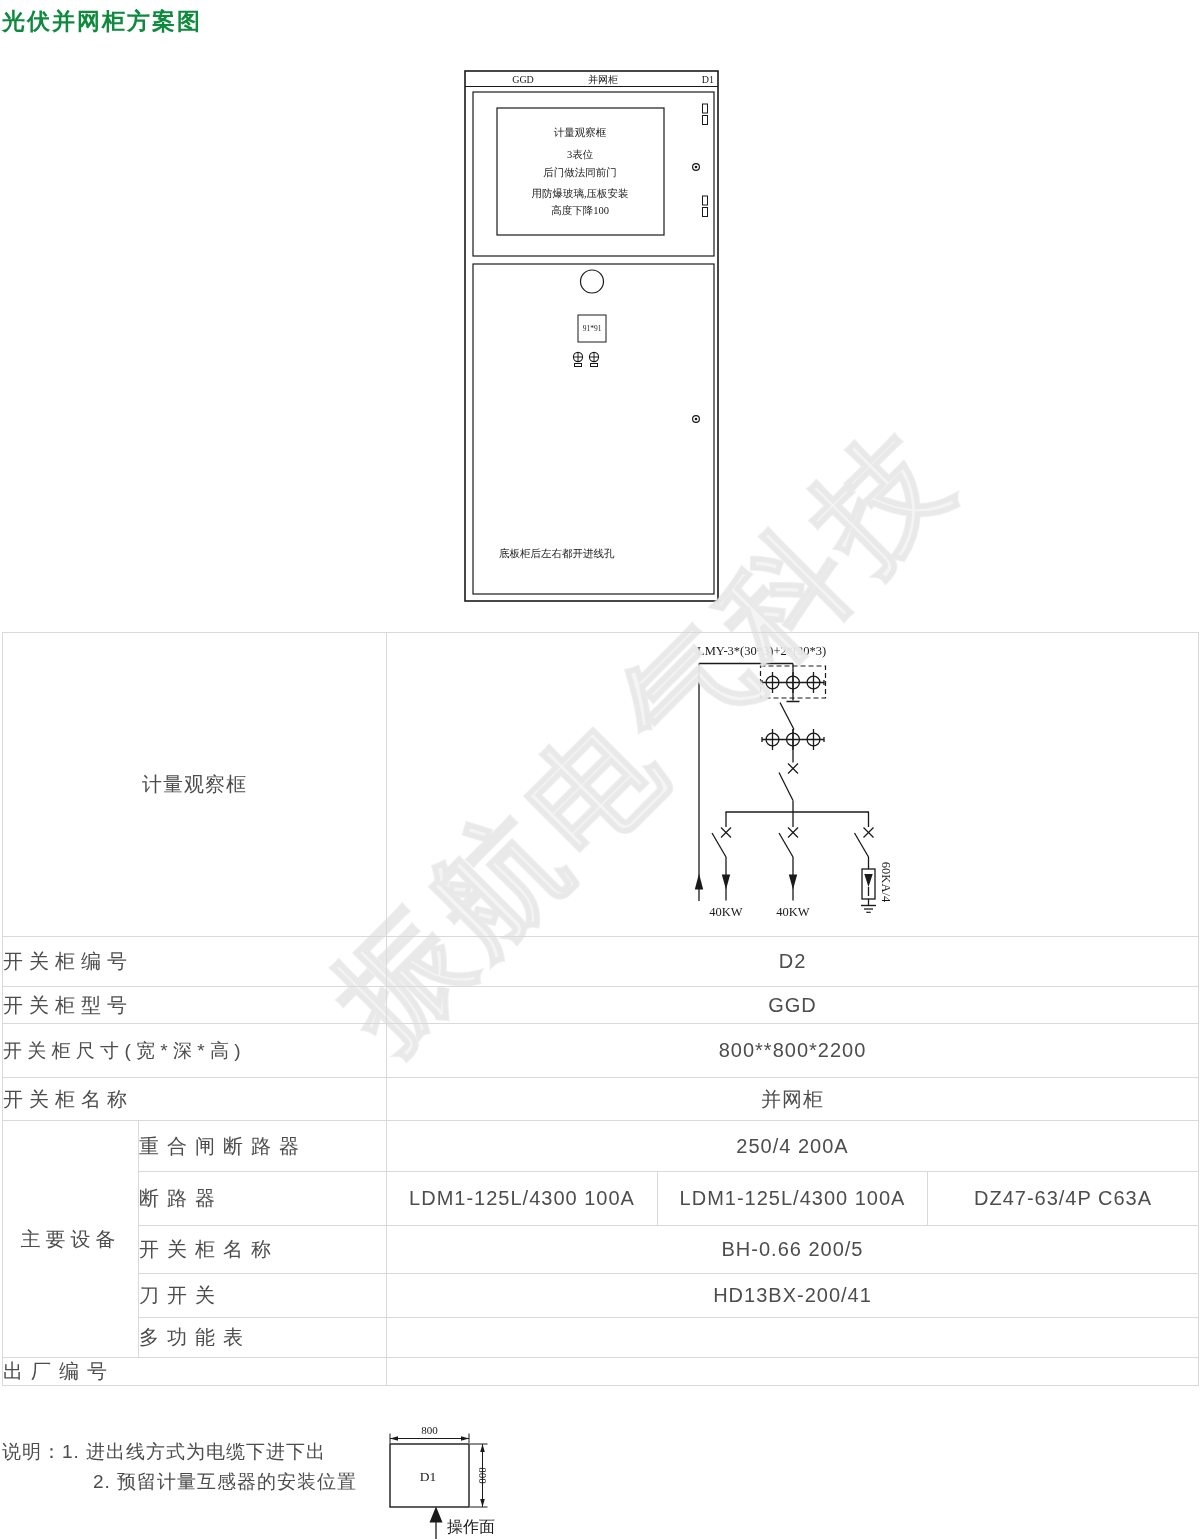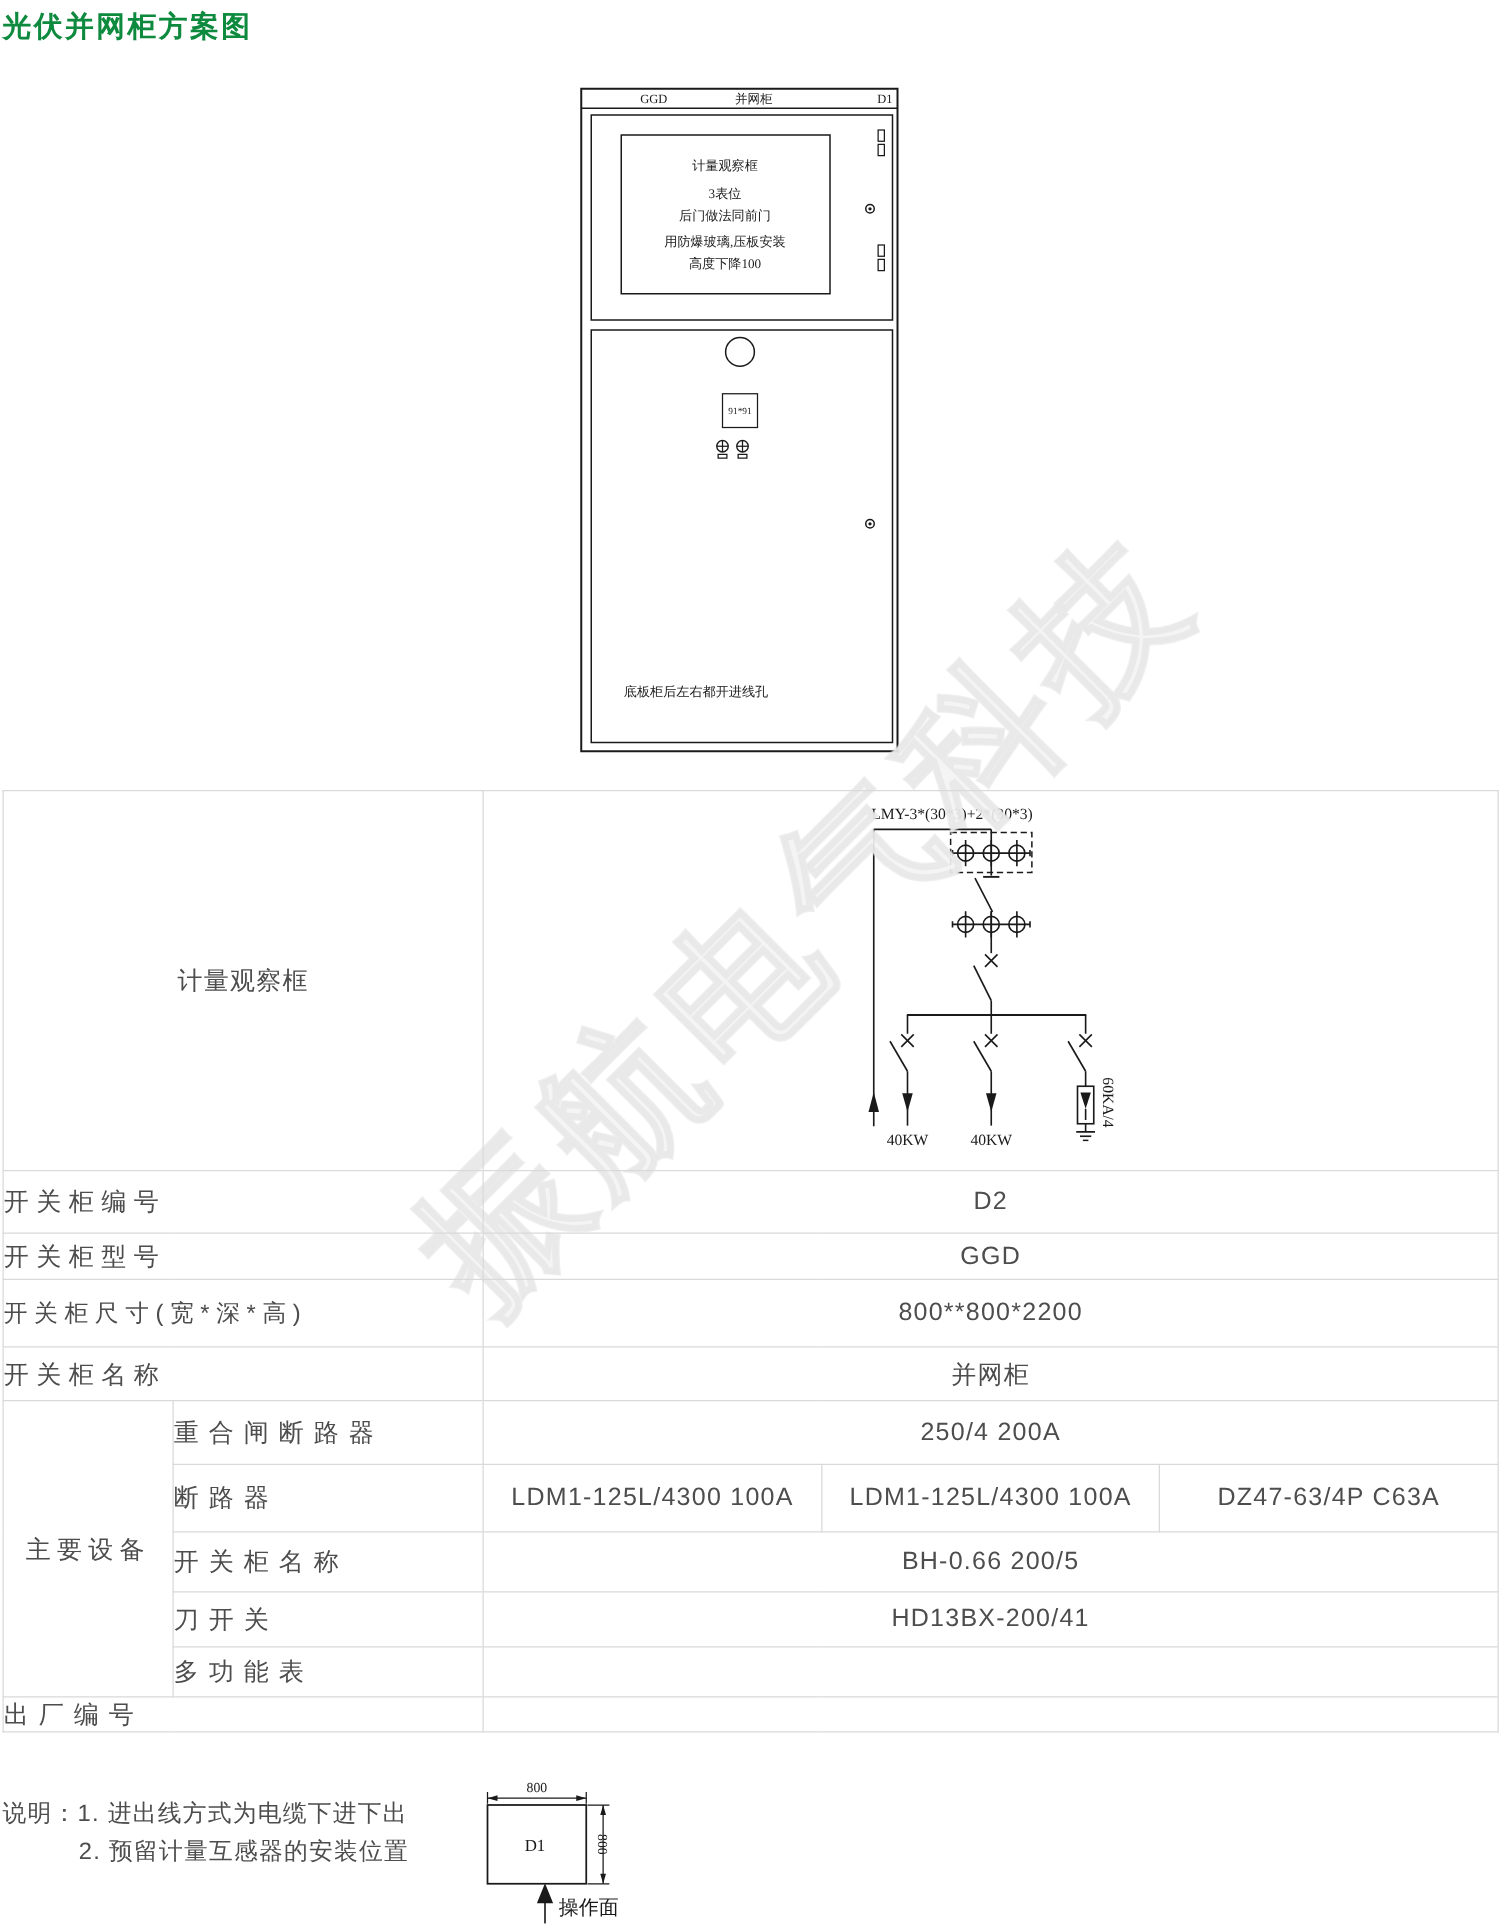--- a/index.html
+++ b/index.html
@@ -24,21 +24,21 @@
   .cad{font-family:"Liberation Serif",serif;fill:#1a1a1a;}
   
   .watermark{position:absolute;left:358px;top:960px;height:125px;line-height:125px;
              transform-origin:0 50%;transform:rotate(-45deg);
              font-size:125px;font-weight:700;letter-spacing:10px;white-space:nowrap;
              color:rgba(243,243,243,0.9);-webkit-text-stroke:2px rgba(219,219,219,0.45);
              z-index:40;pointer-events:none;font-family:"Liberation Sans",sans-serif;}
   
   .notes{position:absolute;left:2px;top:1437px;font-size:19px;color:#4d4d4d;
          letter-spacing:1px;z-index:60;line-height:30px;}
-  .notes .l2{margin-left:61px;text-align:center;}
+  .notes .l2{margin-left:91px;text-align:center;}
 </style>
 </head>
 <body>
 
 <div class="page">
 
   <div class="title">光伏并网柜方案图</div>
 
   <svg class="draw" width="1200" height="1539" viewBox="0 0 1200 1539">
 

